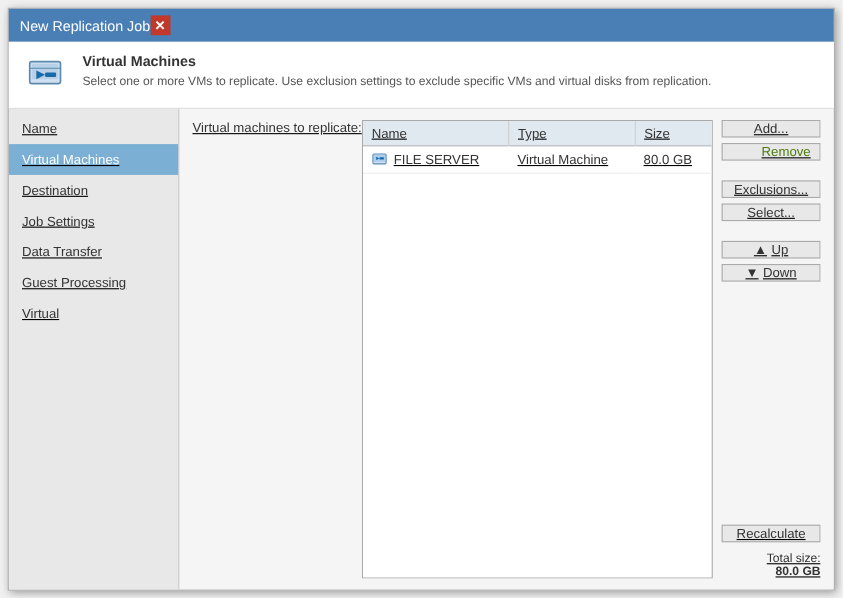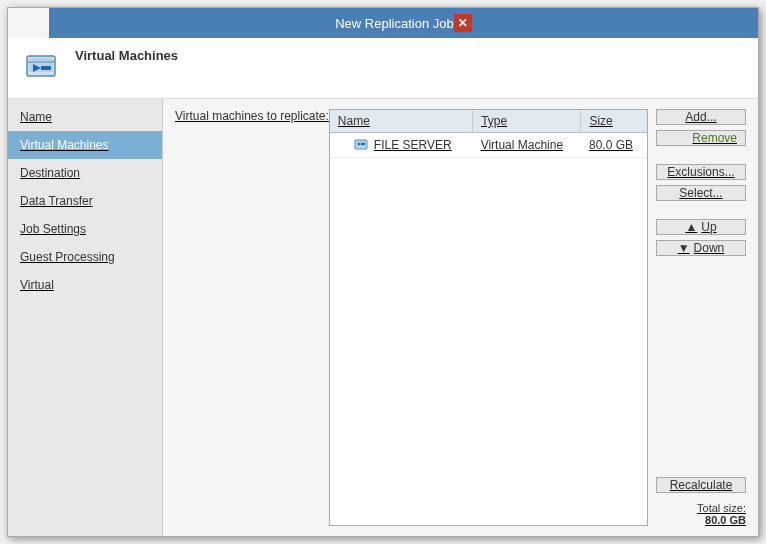--- a/index.html
+++ b/index.html
@@ -21,26 +21,25 @@
       border: 1px solid #aaa;
       box-shadow: 2px 2px 8px rgba(0,0,0,0.4);
       display: flex;
       flex-direction: column;
     }
     .title-bar {
       background: #4a7fb5;
       color: white;
       padding: 6px 10px;
       display: flex;
-      justify-content: center;
+      justify-content: flex-start;
       align-items: center;
       font-size: 13px;
       font-weight: normal;
       flex-shrink: 0;
-      margin-left: 41px;
     }
     .title-bar-close {
       width: 18px;
       height: 18px;
       background: #c0392b;
       color: white;
       border: none;
       cursor: pointer;
       display: flex;
       align-items: center;
@@ -153,21 +152,20 @@
     }
     .vm-table tbody td {
       padding: 4px 8px;
       color: #333;
       vertical-align: middle;
     }
     .vm-row-name {
       display: flex;
       align-items: center;
       gap: 4px;
-      margin-left: 16px;
     }
     .vm-icon {
       width: 16px;
       height: 16px;
       display: inline-flex;
       align-items: center;
       justify-content: center;
       flex-shrink: 0;
     }
     .buttons-panel {
@@ -255,40 +253,41 @@
         <rect x="2" y="6" width="28" height="20" rx="2" fill="#d0e0f0" stroke="#5a8aac" stroke-width="1.5"></rect>
         <rect x="4" y="8" width="24" height="14" rx="1" fill="#b8d0e8"></rect>
         <line x1="2" y1="12" x2="30" y2="12" stroke="#5a8aac" stroke-width="1"></line>
 
         <polygon points="8,14 8,22 16,18" fill="#1a6aaa"></polygon>
         <rect x="16" y="16" width="10" height="4" rx="1" fill="#1a6aaa"></rect>
       </svg>
     </div>
     <div class="header-text">
       <h2>Virtual Machines</h2>
+      <p>Select one or more VMs to replicate. Use exclusion settings to exclude specific VMs and virtual disks from replication.</p>
     </div>
   </div>
 
   <div class="body">
 
     <div class="sidebar">
       <div class="sidebar-item">
         <span>Name</span>
       </div>
       <div class="sidebar-item active">
         <span>Virtual Machines</span>
       </div>
       <div class="sidebar-item">
         <span>Destination</span>
       </div>
       <div class="sidebar-item">
+        <span>Job Settings</span>
+      </div>
+      <div class="sidebar-item">
         <span>Data Transfer</span>
-      </div>
-      <div class="sidebar-item">
-        <span>Job Settings</span>
       </div>
       <div class="sidebar-item">
         <span>Guest Processing</span>
       </div>
       <div class="sidebar-item">
         <span>Virtual</span>
       </div>
     </div>
 
     <div class="main-content">

